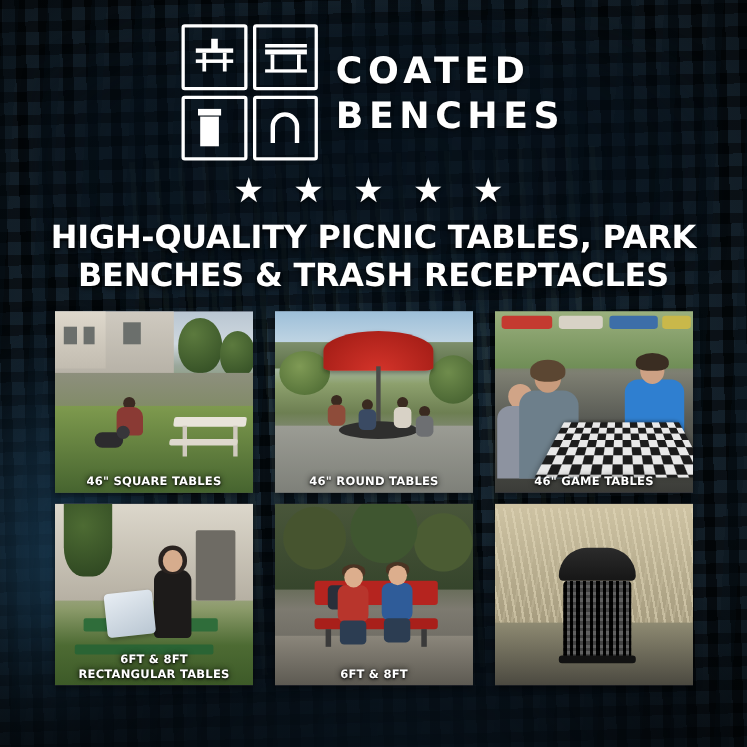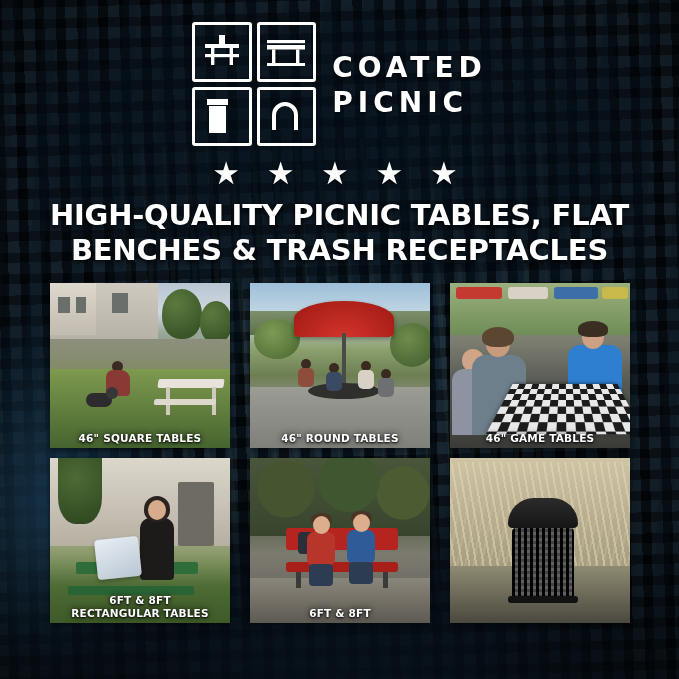--- a/index.html
+++ b/index.html
@@ -115,21 +115,21 @@
   .logo-cell svg { display: block; }
   .logo-text {
     display: flex;
     flex-direction: column;
     gap: 2px;
     padding-top: 2px;
   }
   .logo-line {
     color: #ffffff;
     font-weight: 700;
-    font-size: 28px;
+    font-size: 33px;
     letter-spacing: 5px;
     line-height: 1.18;
     font-family: "DejaVu Sans", sans-serif;
     text-shadow: 0 1px 3px rgba(0,0,0,0.8);
   }
 
   
   .stars {
     position: absolute;
     top: 158px; left: 0;
@@ -336,28 +336,28 @@
         </svg>
       </div>
       <div class="logo-cell">
         <svg width="40" height="34" viewBox="0 0 40 34">
           <path d="M8 31 L8 16 A11 11 0 0 1 30 16 L30 31" fill="none" stroke="#fff" stroke-width="4"></path>
         </svg>
       </div>
     </div>
     <div class="logo-text">
       <div class="logo-line">COATED</div>
-      <div class="logo-line">PICNIC</div>
+      <div class="logo-line">BENCHES</div>
     </div>
   </div>
 
   <div class="stars">★ ★ ★ ★ ★</div>
 
   <div class="headline">
-    <div>HIGH-QUALITY PICNIC TABLES, FLAT</div>
+    <div>HIGH-QUALITY PICNIC TABLES, PARK</div>
     <div>BENCHES &amp; TRASH RECEPTACLES</div>
   </div>
 
   <div class="grid">
 
     <div class="tile">
       <div class="scene s1">
         <div class="bldg"></div>
         <div class="bldg2"></div>
         <div class="win" style="left:8px;top:14px;width:12px;height:16px;"></div>

